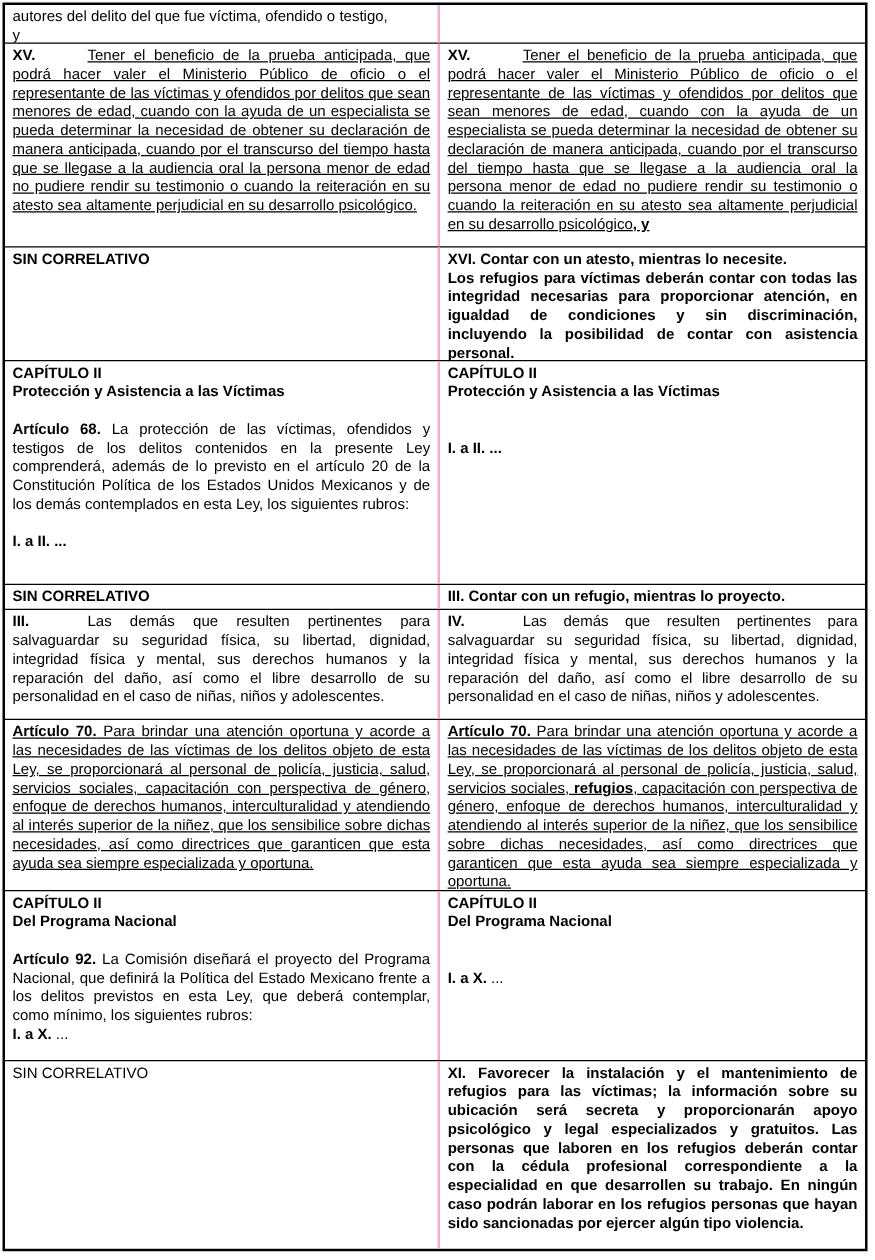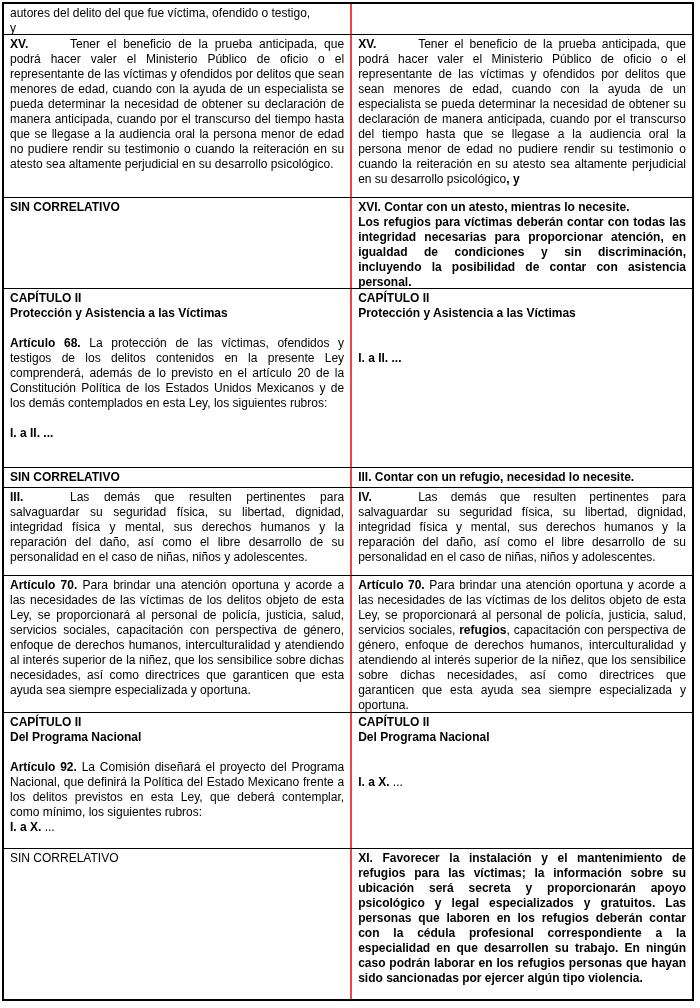--- a/index.html
+++ b/index.html
@@ -8,35 +8,35 @@
     font-family:"Liberation Sans","DejaVu Sans",sans-serif;
     font-size:12px;line-height:15px;position:relative;overflow:hidden;
   }
   .table{
     position:absolute;top:2px;left:2px;width:692px;height:999px;
     border:2px solid #000;display:flex;flex-direction:column;box-sizing:border-box;
   }
   .row{display:flex;border-bottom:1px solid #000;box-sizing:border-box;}
   .row:last-child{border-bottom:none;flex:1 1 auto;}
   .cell{box-sizing:border-box;padding:2px 6px;overflow:hidden;}
-  .cell.left{width:50.6%;border-right:2px solid #ef4444;}
+  .cell.left{width:50.6%;border-right:2px solid #f9a8d4;}
   .cell.right{width:49.4%;}
   .para{margin:0;}
   .para.justify{text-align:justify;}
   .para.spacer{min-height:15px;}
   .b{font-weight:bold;}
   .num{display:inline-block;width:60px;}
   
   .row:nth-child(1){min-height:31px;}
-  .row:nth-child(2){min-height:163px;}
+  .row:nth-child(2){min-height:163px;text-decoration:underline;}
   .row:nth-child(3){min-height:91px;}
   .row:nth-child(4){min-height:179px;}
   .row:nth-child(5){min-height:20px;}
   .row:nth-child(6){min-height:88px;justify-content:space-between;}
-  .row:nth-child(7){min-height:137px;}
+  .row:nth-child(7){min-height:137px;text-decoration:underline;}
   .row:nth-child(8){min-height:136px;}
   .row:nth-child(9){min-height:150px;}
 </style>
 </head>
 <body>
 
 <div class="table">
     <div class="row">
       <div class="cell left">
         <p class="para"><span>autores del delito del que fue víctima, ofendido o testigo,</span><br><span>y</span></p>
@@ -75,21 +75,21 @@
         <p class="para spacer">&nbsp;</p>
         <p class="para spacer">&nbsp;</p>
         <p class="para"><span class="b">I. a II. ...</span></p>
       </div>
     </div>
     <div class="row">
       <div class="cell left">
         <p class="para"><span class="b">SIN CORRELATIVO</span></p>
       </div>
       <div class="cell right">
-        <p class="para"><span class="b">III. Contar con un refugio, necesidad lo necesite.</span></p>
+        <p class="para"><span class="b">III. Contar con un refugio, mientras lo proyecto.</span></p>
       </div>
     </div>
     <div class="row">
       <div class="cell left">
         <p class="para justify"><span class="b num">III.</span><span>Las demás que resulten pertinentes para salvaguardar su seguridad física, su libertad, dignidad, integridad física y mental, sus derechos humanos y la reparación del daño, así como el libre desarrollo de su personalidad en el caso de niñas, niños y adolescentes.</span></p>
       </div>
       <div class="cell right">
         <p class="para justify"><span class="b num">IV.</span><span>Las demás que resulten pertinentes para salvaguardar su seguridad física, su libertad, dignidad, integridad física y mental, sus derechos humanos y la reparación del daño, así como el libre desarrollo de su personalidad en el caso de niñas, niños y adolescentes.</span></p>
       </div>
     </div>

